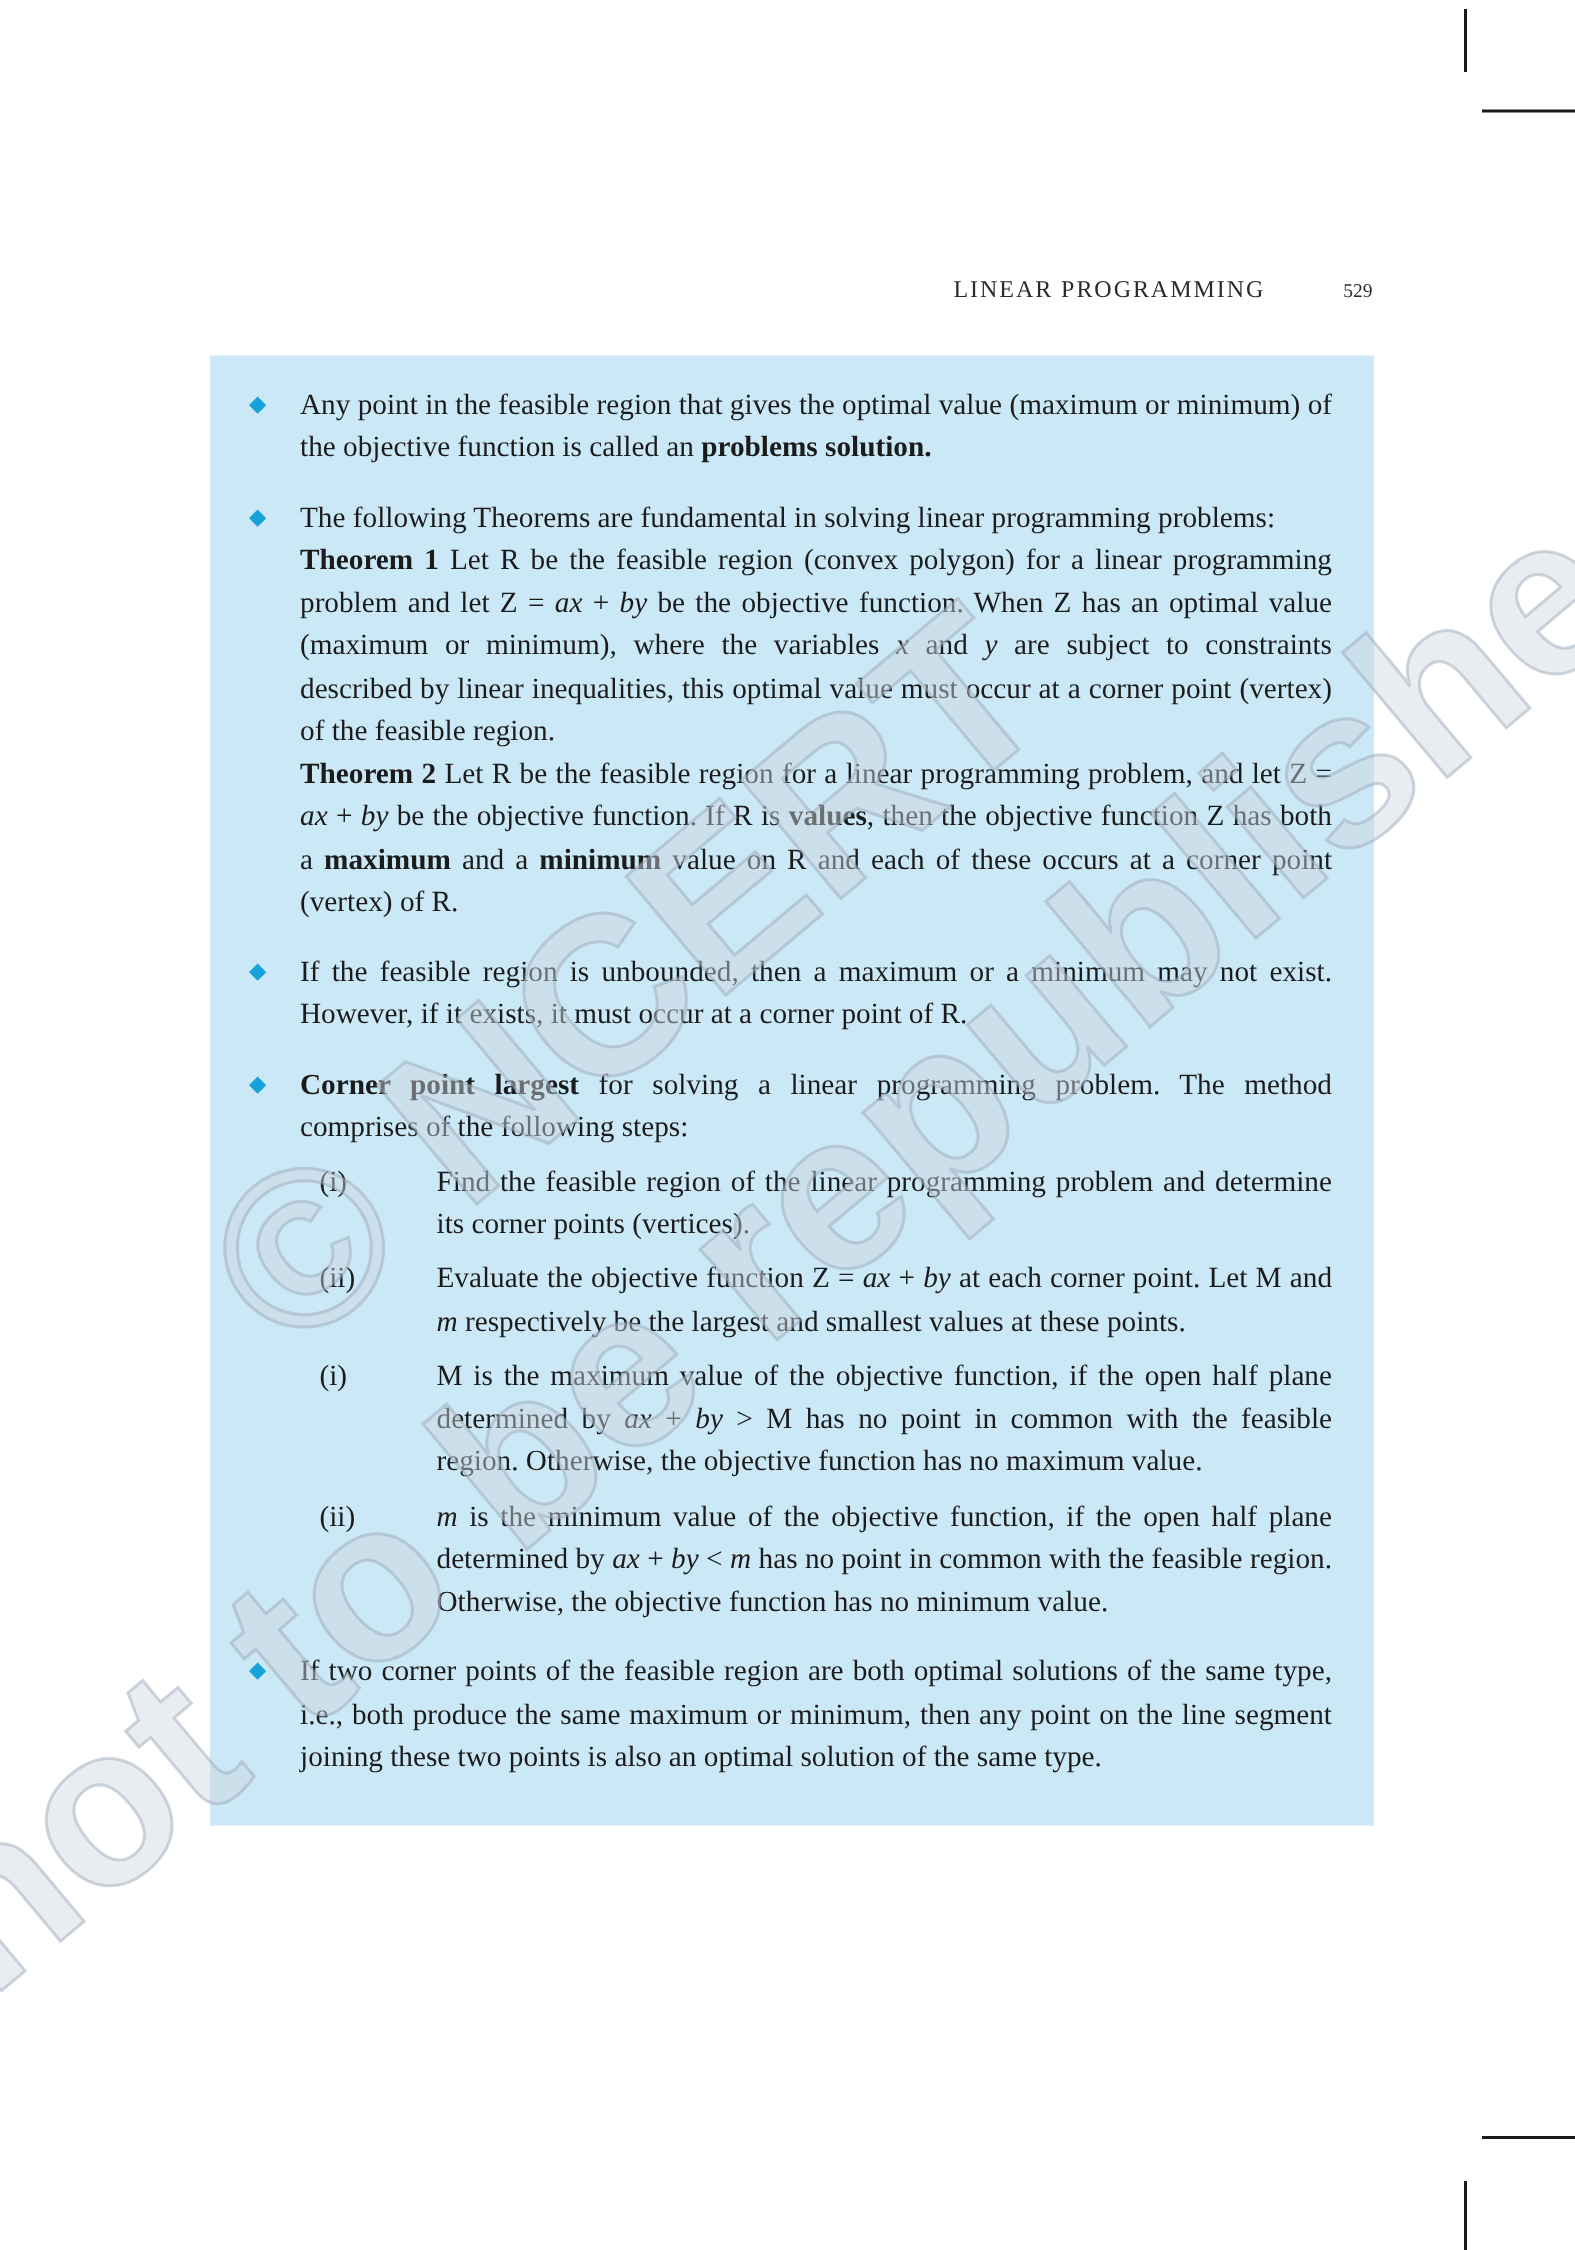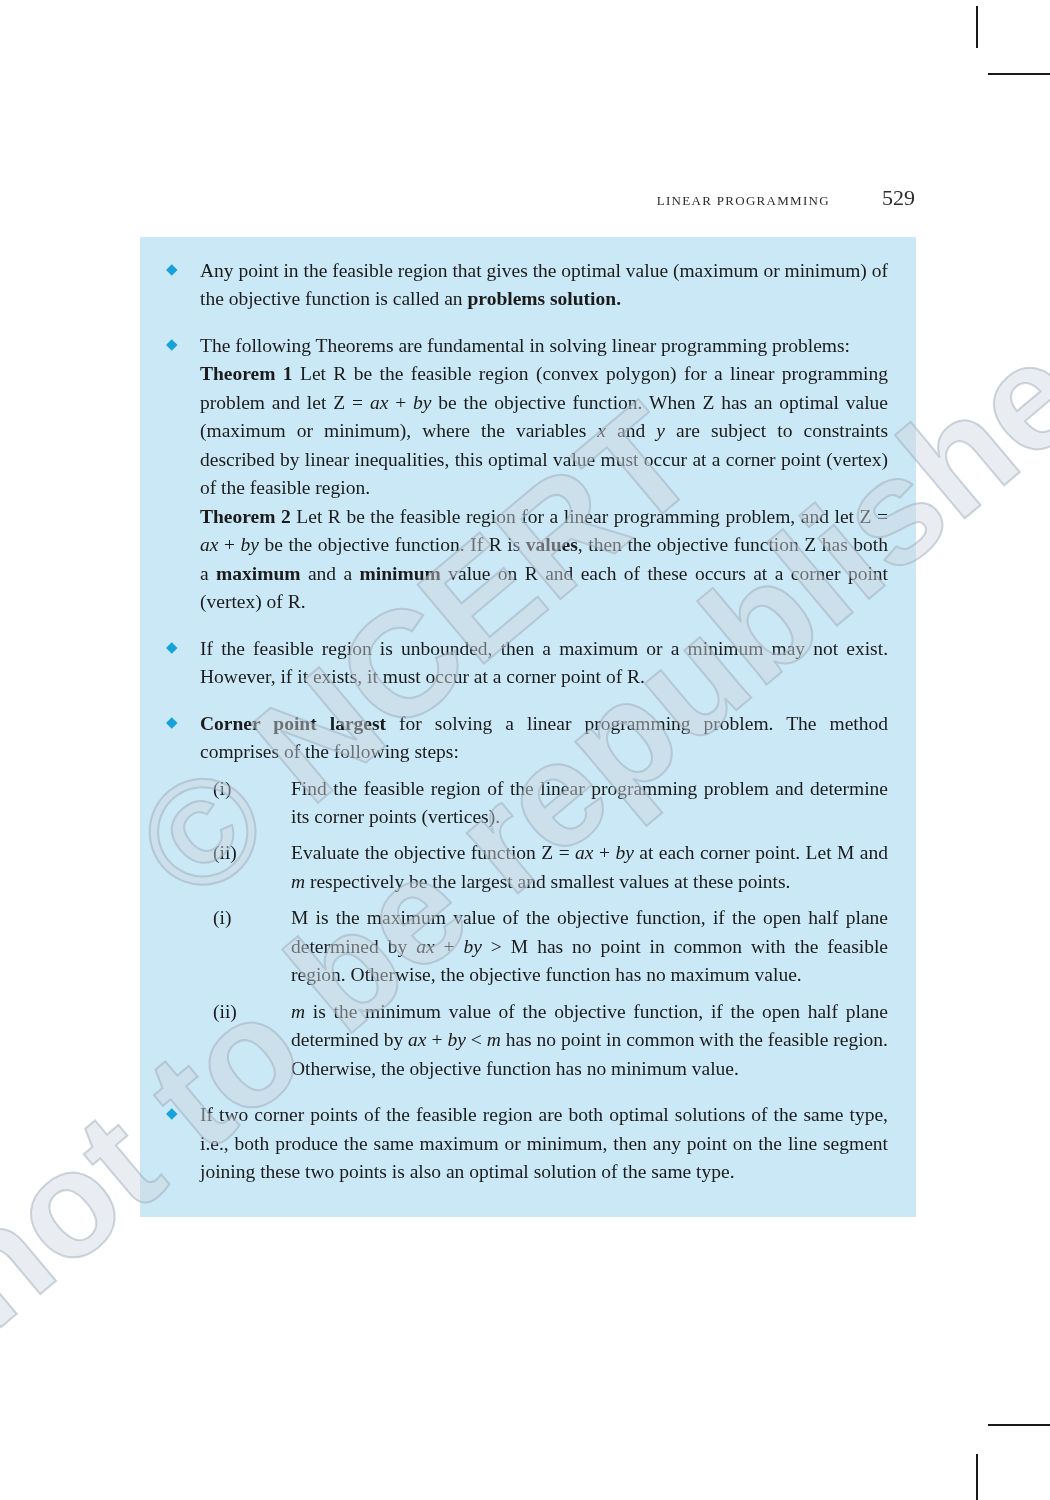--- a/index.html
+++ b/index.html
@@ -17,22 +17,22 @@
   .crop-tr-v { left: 976px; top: 6px;    width: 2px;  height: 42px; }
   .crop-tr-h { left: 988px; top: 73px;   width: 62px; height: 2px;  }
   .crop-br-h { left: 988px; top: 1424px; width: 62px; height: 2px;  }
   .crop-br-v { left: 976px; top: 1454px; width: 2px;  height: 46px; }
 
   
   .page-header {
     position: absolute; top: 185px; right: 135px;
     z-index: 2; color: #2b2b2b; white-space: nowrap;
   }
-  .header-title { font-size: 13px; letter-spacing: 1.3px; }
-  .page-num { font-size: 22px; margin-left: 52px; }
+  .header-title { font-size: 16px; letter-spacing: 1.3px; }
+  .page-num { font-size: 13px; margin-left: 52px; }
 
   
   .content-box {
     position: absolute; left: 140px; top: 237px; width: 776px;
     background: #cbe8f6;
     padding: 20px 28px 30px 25px;
     z-index: 1;
     color: #1b1b1b;
     font-size: 19.5px;
     line-height: 1.46;

